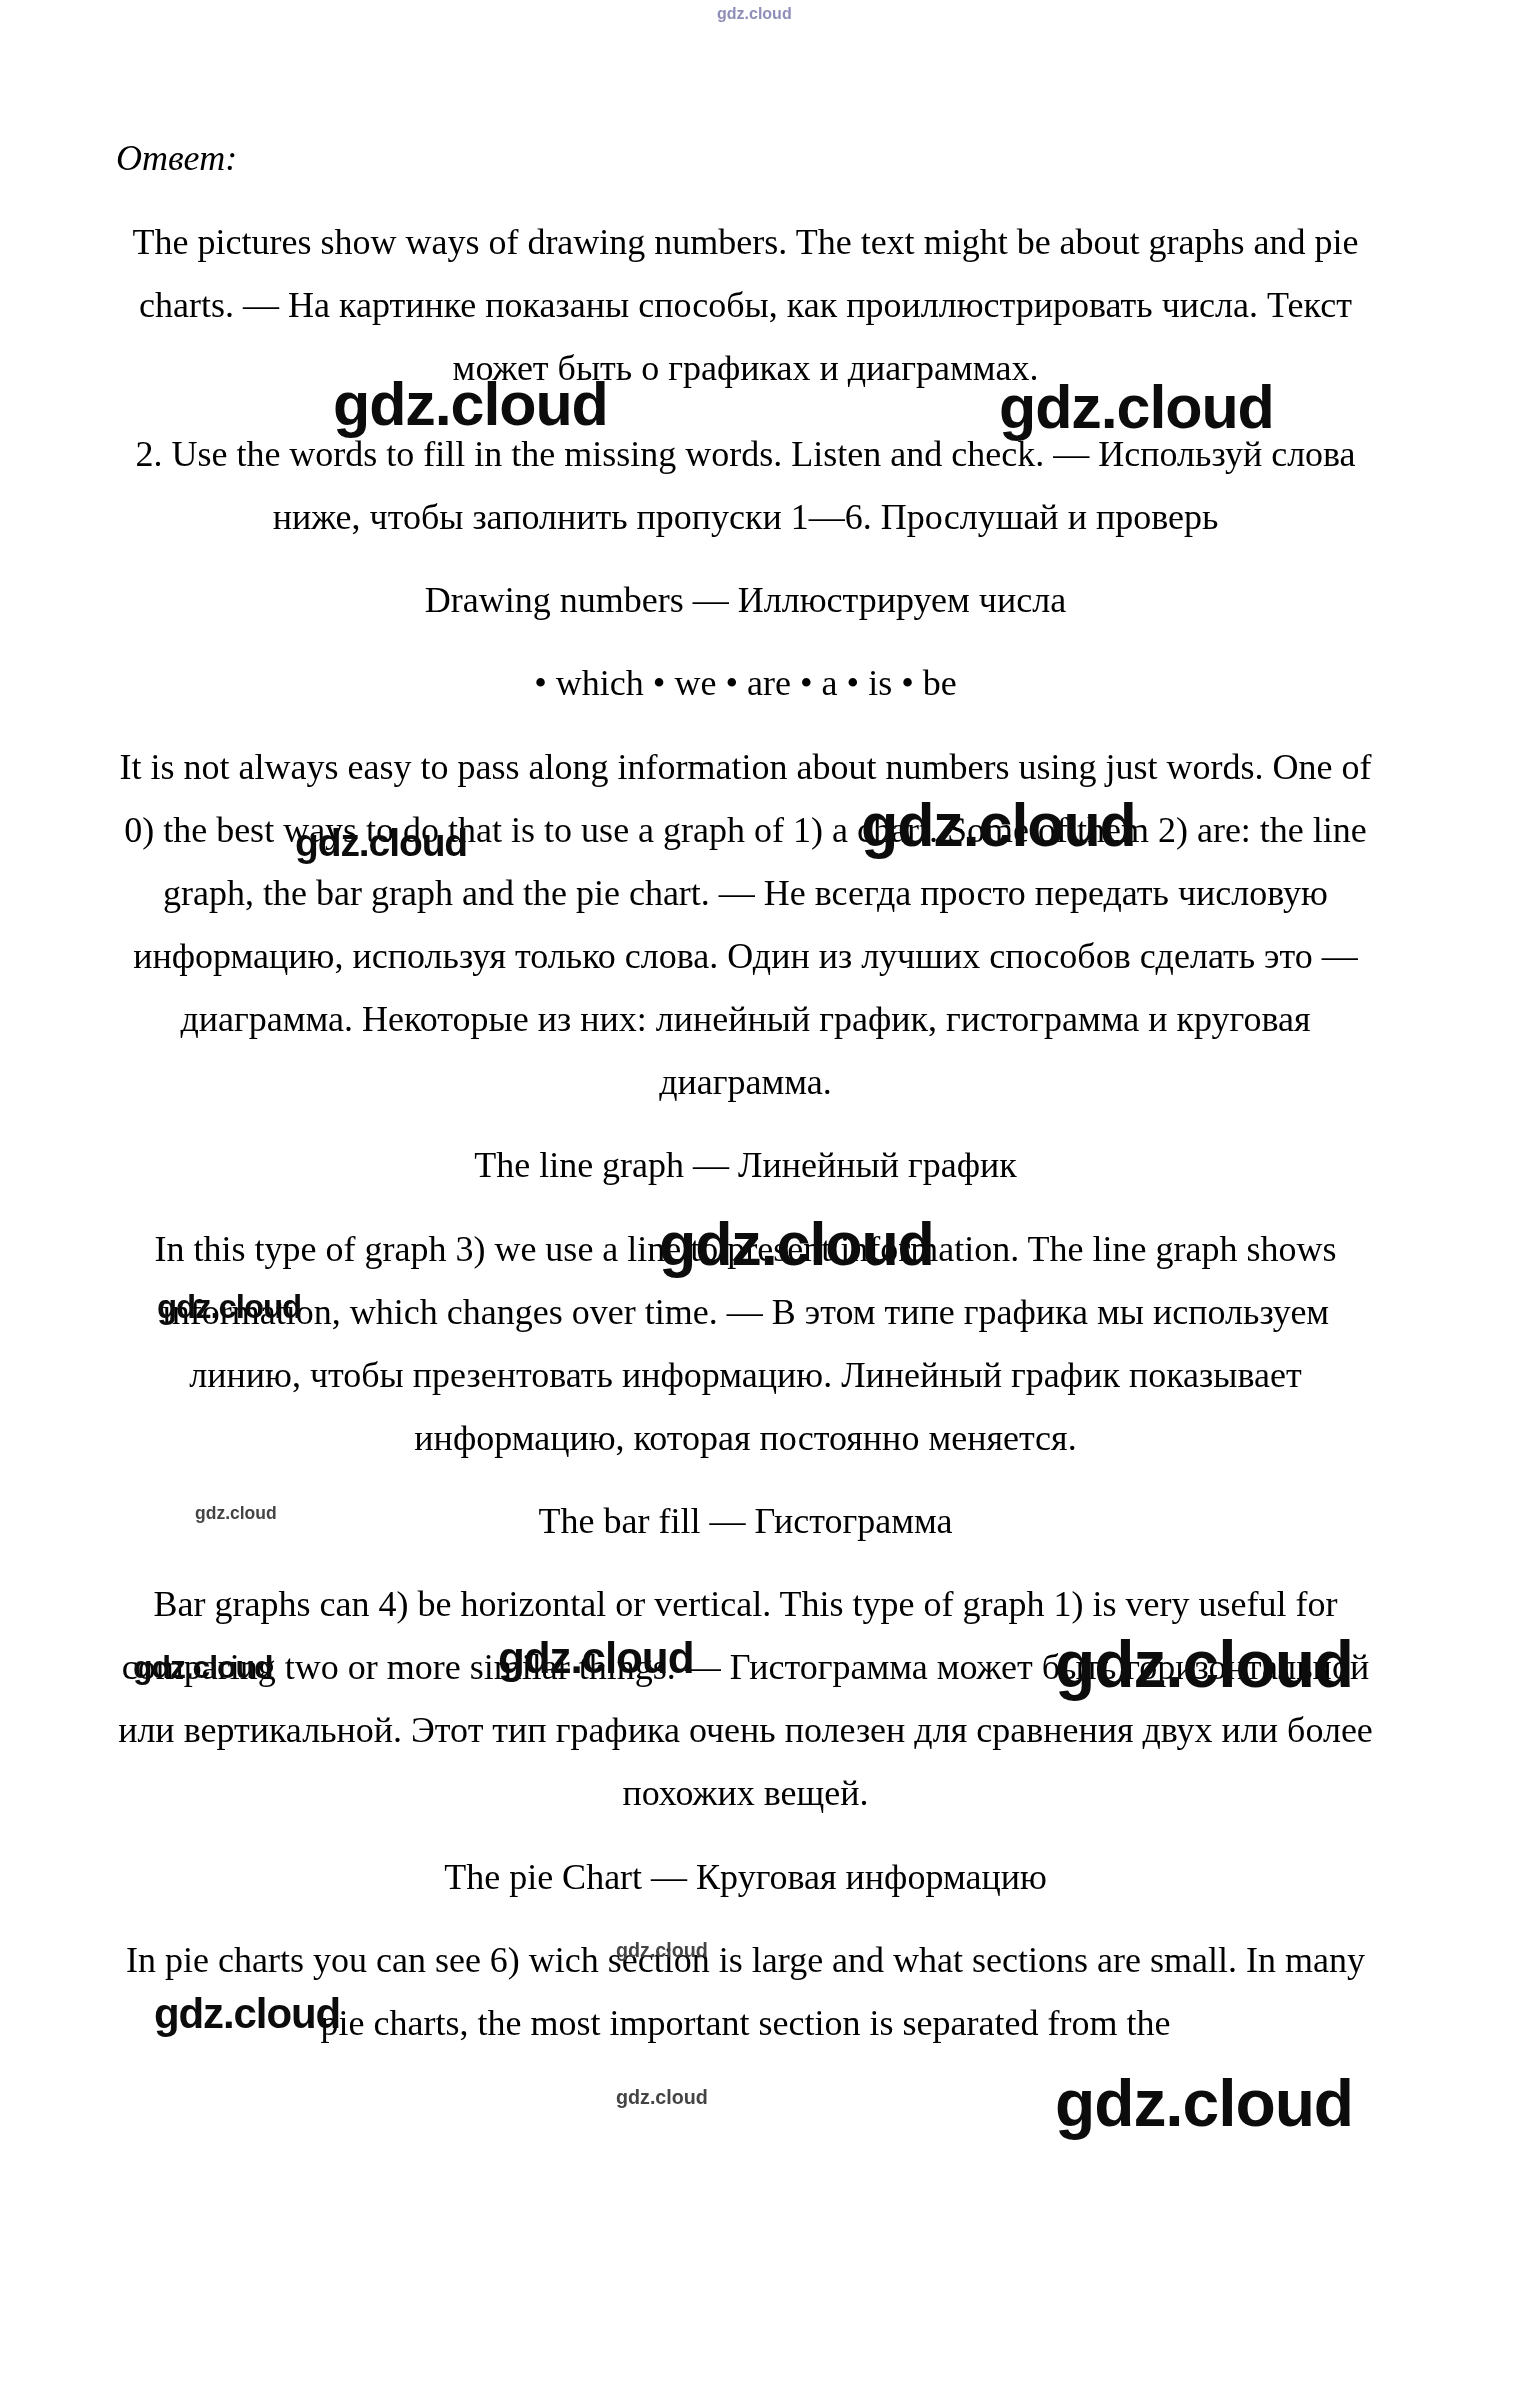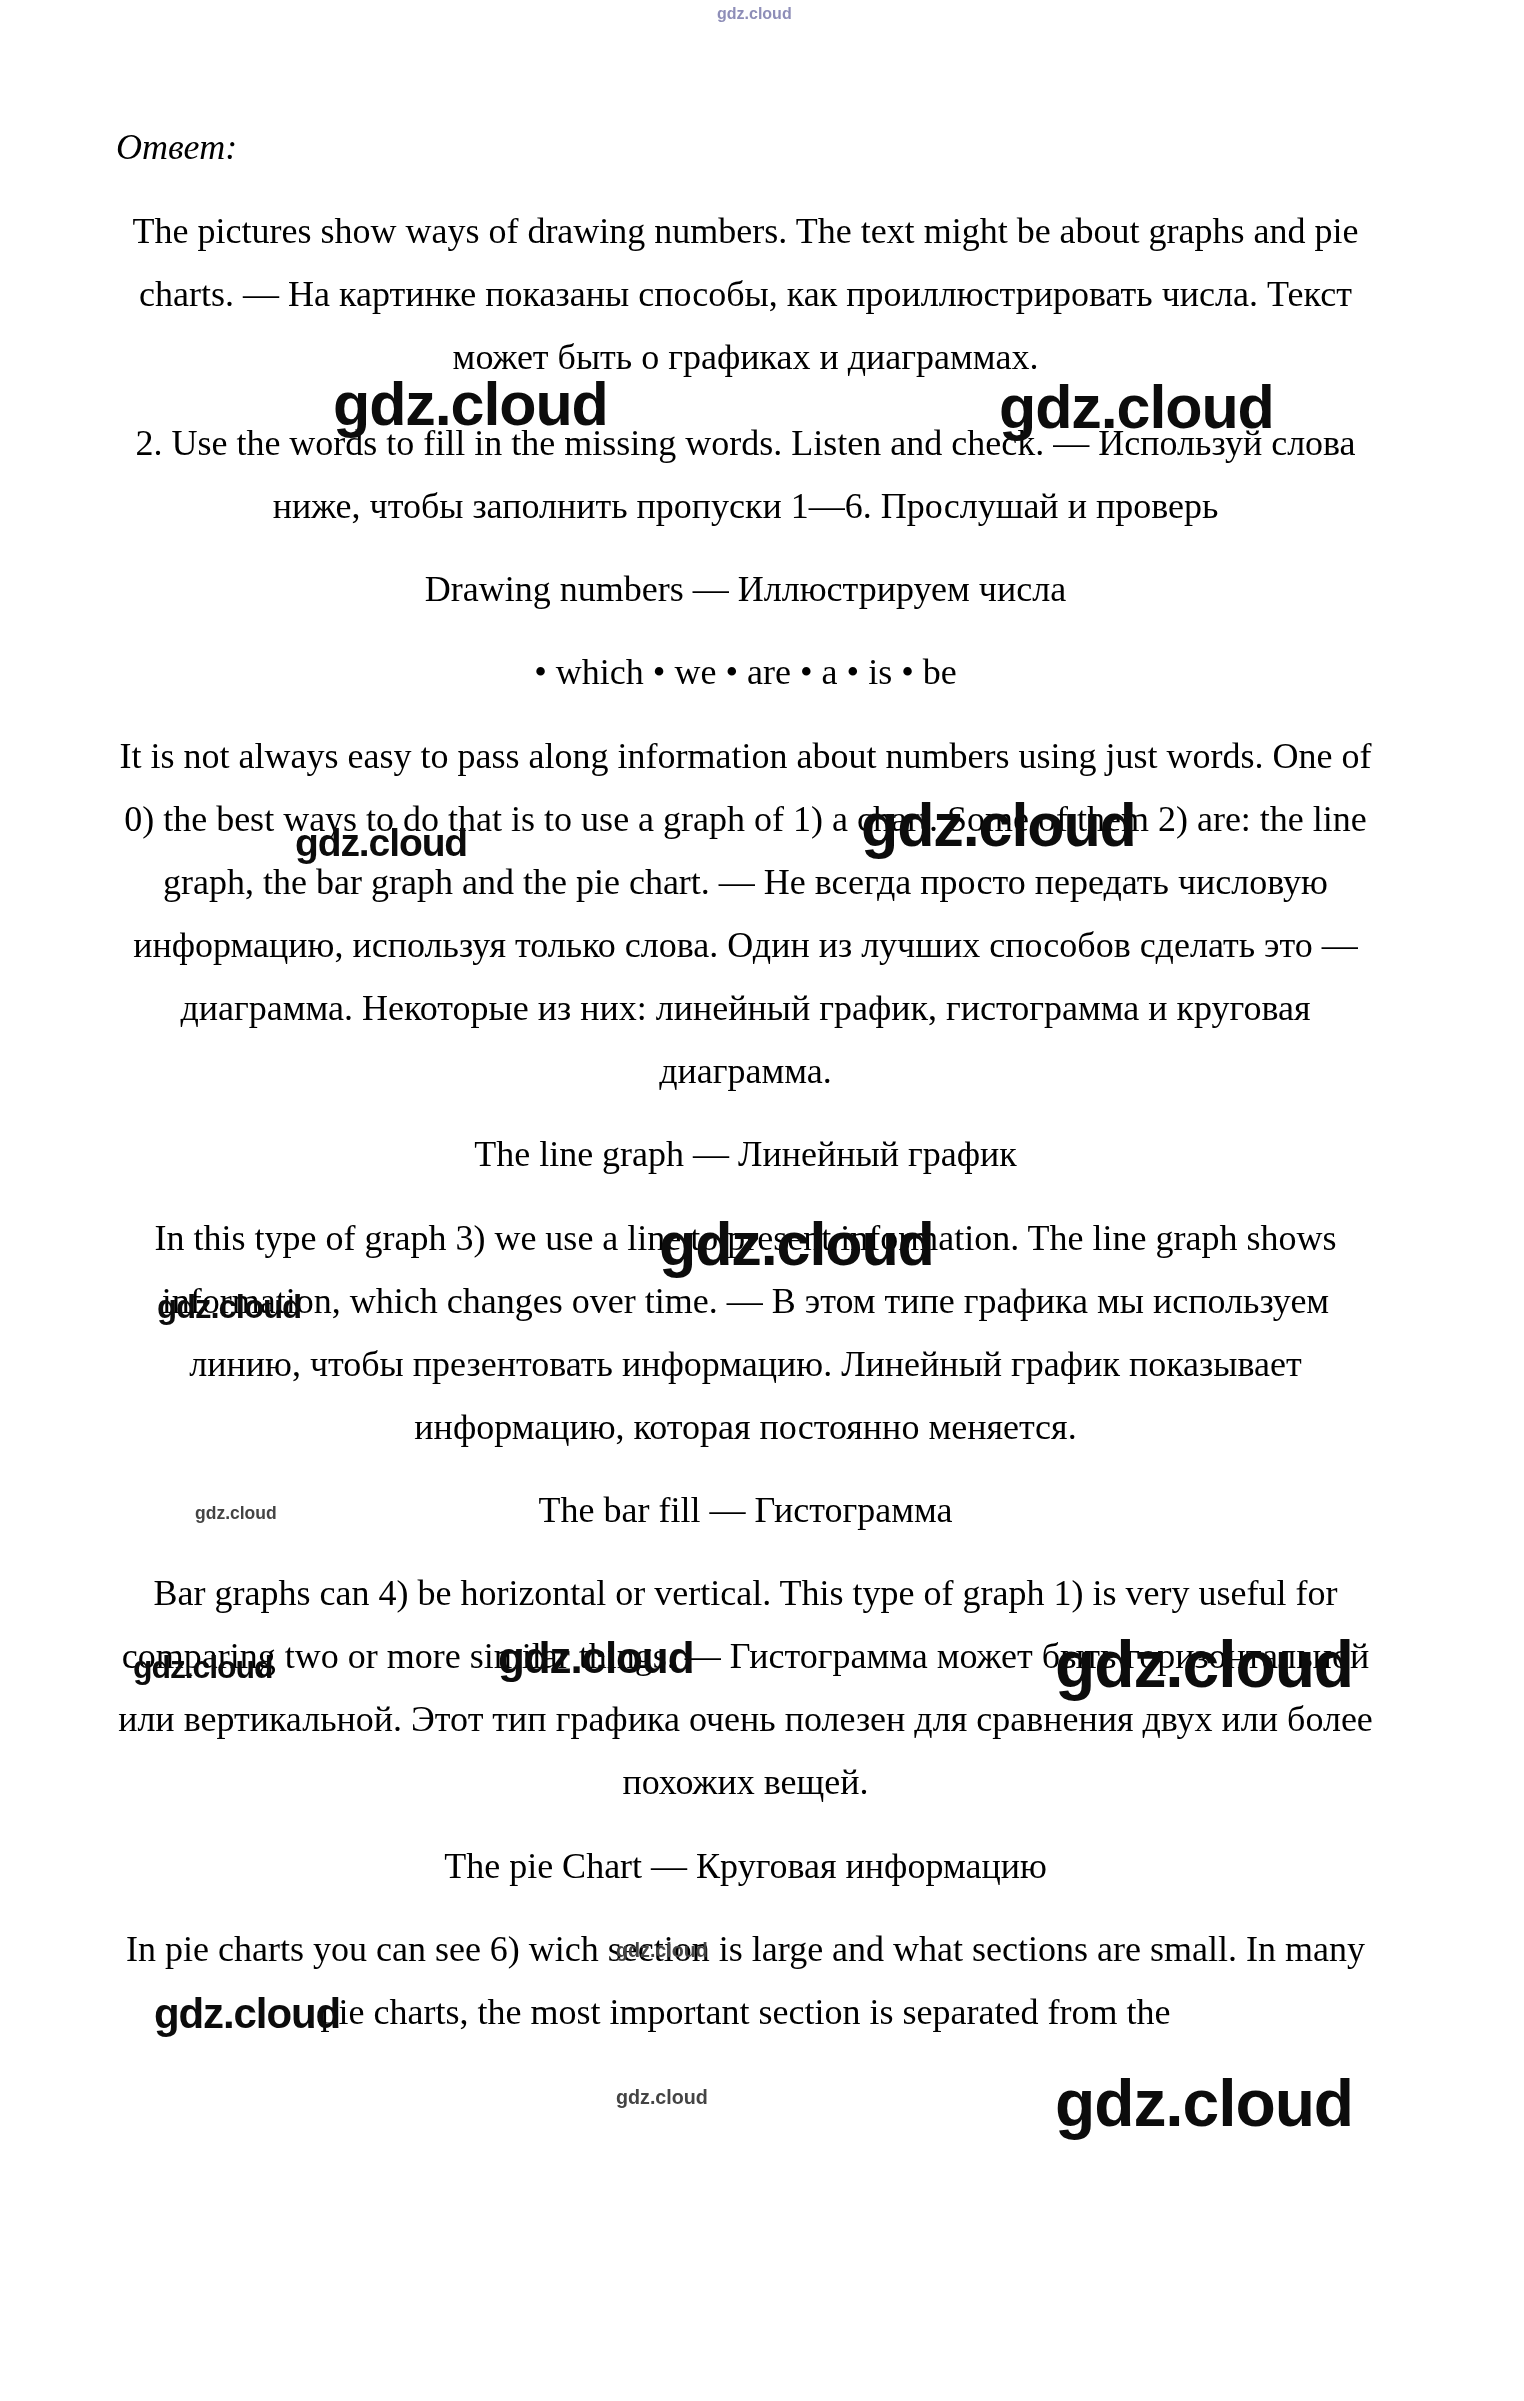--- a/index.html
+++ b/index.html
@@ -12,21 +12,21 @@
     width: 1524px;
     height: 2401px;
     background: #ffffff;
     font-family: "Liberation Serif", serif;
     color: #000000;
     overflow: hidden;
   }
   .content {
     position: absolute;
     left: 116px;
-    top: 109px;
+    top: 120px;
     width: 1259px;
   }
   .para {
     font-size: 36px;
     line-height: 63px;
     margin: 20.4px 0 0 0;
     text-align: center;
   }
   .answer-label {
     font-style: italic;

